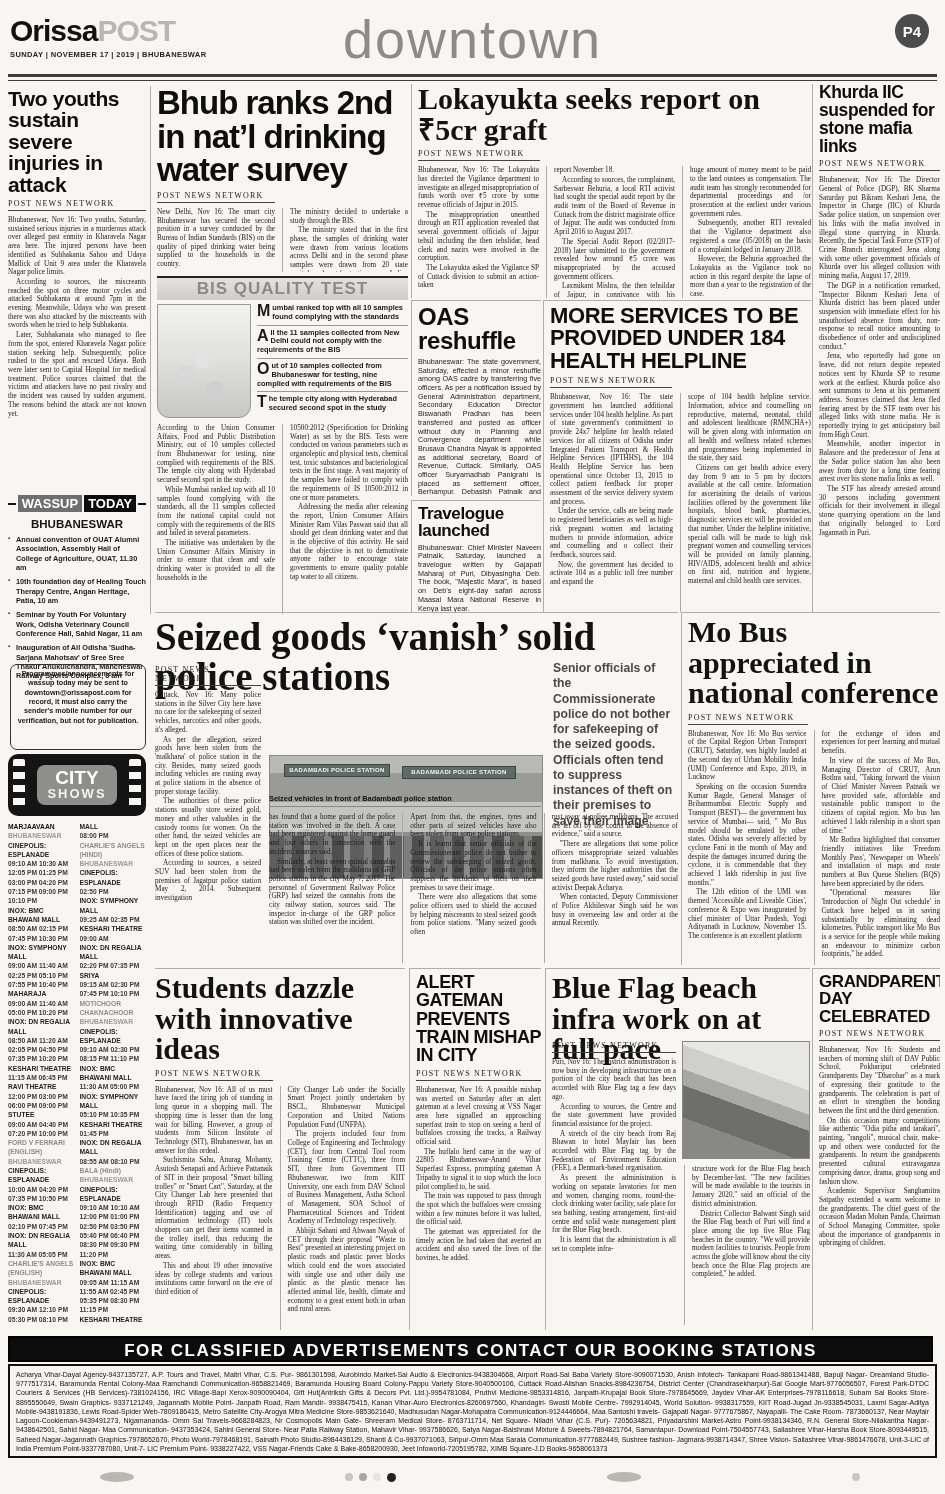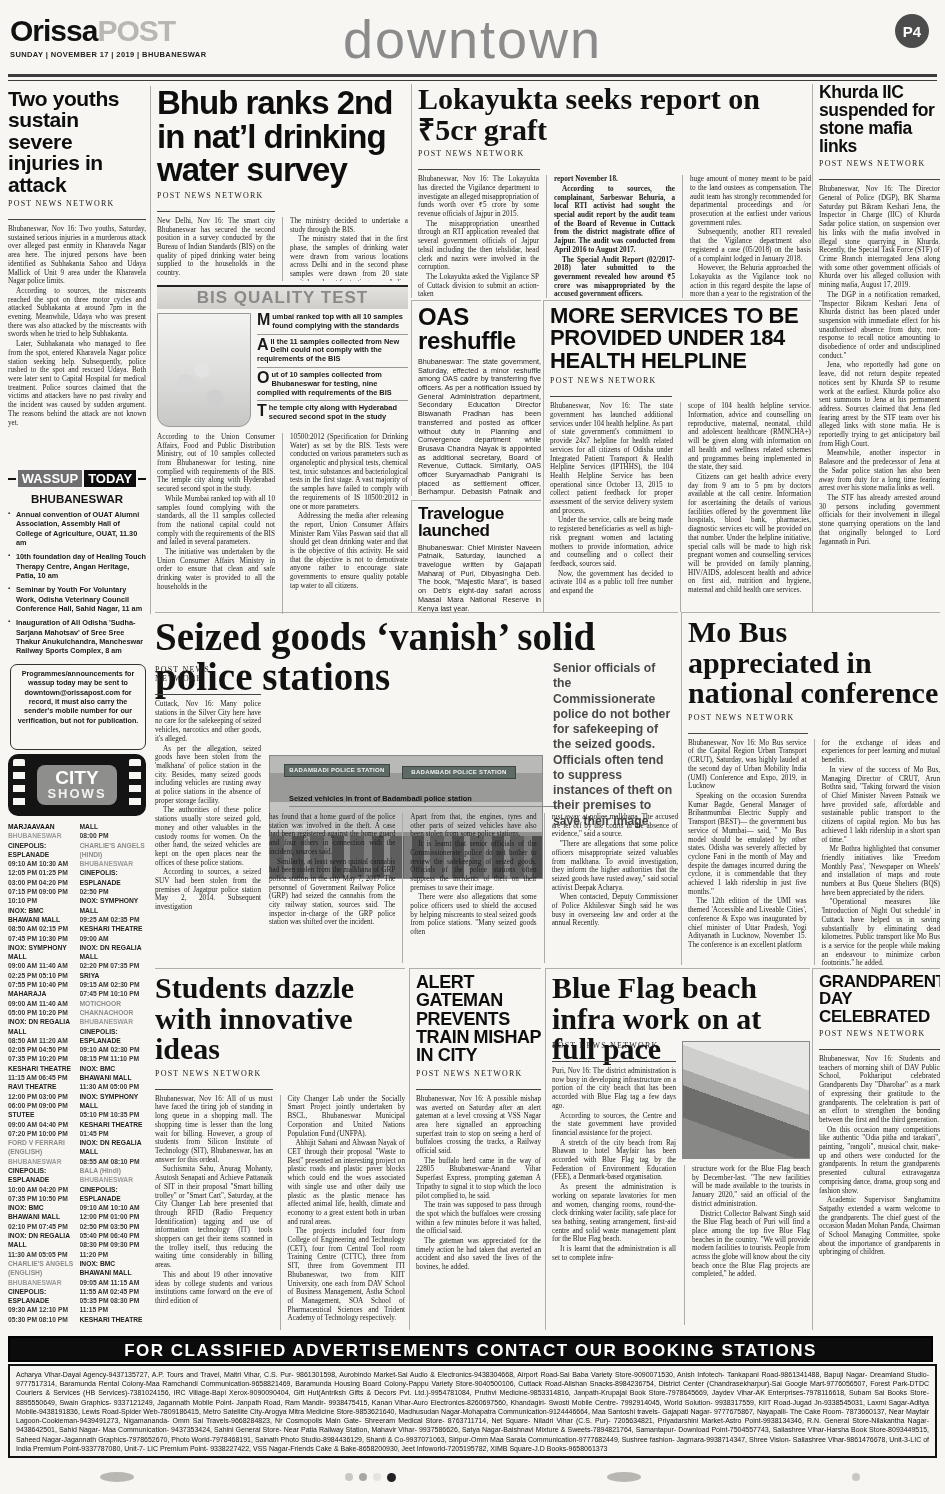--- a/index.html
+++ b/index.html
@@ -12,21 +12,21 @@
   .logo .lg2{color:#b9b7b4;}
   .dateline{font-family:"Liberation Sans",sans-serif;font-size:7.5px;font-weight:bold;color:#222;margin-top:4px;letter-spacing:.4px;}
   .section-title{font-family:"Liberation Sans",sans-serif;font-size:54px;color:#8b8b8b;letter-spacing:2px;text-align:center;line-height:1;}
   .page-badge{width:34px;height:34px;border-radius:50%;background:#4c4c4c;color:#fff;
      font-family:"Liberation Sans",sans-serif;font-weight:bold;font-size:15px;display:flex;align-items:center;justify-content:center;}
   .rule-double{border-top:3px solid #3c3c3c;border-bottom:1px solid #3c3c3c;height:3px;}
   
   .hl-serif{font-family:"Liberation Serif",serif;font-weight:bold;color:#121212;line-height:1.02;margin:0 0 4px 0;}
   .hl-sans{font-family:"Liberation Sans",sans-serif;font-weight:bold;color:#0e0e0e;line-height:1.02;letter-spacing:-.4px;margin:0 0 4px 0;}
   .byline{font-family:"Liberation Serif",serif;font-size:8px;letter-spacing:1.2px;color:#222;
-     border-bottom:1px solid #444;padding-bottom:11px;margin:2px 0 5px 0;}
+     border-bottom:1px solid #444;padding-bottom:2px;margin:2px 0 5px 0;}
   
   .body{font-size:7.2px;line-height:8.7px;text-align:justify;color:#1c1c1c;overflow:hidden;}
   .body p{margin:0 0 1px 0;text-indent:8px;}
   .body p:first-child{text-indent:0;}
   .cols{display:flex;gap:7px;}
   .cols>.c{flex:1;min-width:0;}
   .vl{border-left:1px solid #aaa;padding-left:7px;}
   .sec-l{border-left:1px solid #b0aeab;padding-left:6px;box-sizing:border-box;}
   .sec-t{border-top:1px solid #b0aeab;padding-top:4px;box-sizing:border-box;}
   
@@ -156,21 +156,21 @@
 
   <section class="abs sec-l" style="left:411px;top:84px;width:400px;height:214px;overflow:hidden;">
     <h2 class="hl-serif" style="font-size:30px;">Lokayukta seeks report on ₹5cr graft</h2>
     <div class="byline" style="width:122px;">POST NEWS NETWORK</div>
     <div class="cols">
       <div class="c body" style="height:158px;">
           <p>Bhubaneswar, Nov 16: The Lokayukta has directed the Vigilance department to investigate an alleged misappropriation of funds worth over ₹5 crore by some revenue officials of Jajpur in 2015.</p>
           <p>The misappropriation unearthed through an RTI application revealed that several government officials of Jajpur tehsil including the then tehslidar, head clerk and nazirs were involved in the corruption.</p>
           <p>The Lokayukta asked the Vigilance SP of Cuttack division to submit an action-taken</p>
         </div>
-      <div class="c body vl" style="height:158px;font-weight:bold;">
+      <div class="c body vl" style="height:158px;">
           <p>report November 18.</p>
           <p>According to sources, the complainant, Sarbeswar Behuria, a local RTI activist had sought the special audit report by the audit team of the Board of Revenue in Cuttack from the district magistrate office of Jajpur. The audit was conducted from April 2016 to August 2017.</p>
           <p>The Special Audit Report (02/2017-2018) later submitted to the government revealed how around ₹5 crore was misappropriated by the accused government officers.</p>
           <p>Laxmikant Mishra, the then tehsildar of Jajpur, in connivance with his subordinates transferred</p>
         </div>
       <div class="c body vl" style="height:158px;">
           <p>huge amount of money meant to be paid to the land oustees as compensation. The audit team has strongly recommended for departmental proceedings and /or prosecution at the earliest under various government rules.</p>
           <p>Subsequently, another RTI revealed that the Vigilance department also registered a case (05/2018) on the basis of a complaint lodged in January 2018.</p>
           <p>However, the Behuria approached the Lokayukta as the Vigilance took no action in this regard despite the lapse of more than a year to the registration of the case.</p>
         </div>
@@ -229,21 +229,21 @@
           <p>The authorities of these police stations usually store seized gold, money and other valuables in the custody rooms for women. On the other hand, the seized vehicles are kept on the open places near the offices of these police stations.</p>
           <p>According to sources, a seized SUV had been stolen from the premises of Jagatpur police station May 2, 2014. Subsequent investigation</p>
         </div>
     </div>
     <div class="abs photo-police" style="left:114px;top:54px;width:272px;height:122px;">
       <div class="sign" style="left:14px;top:8px;width:96px;">BADAMBADI POLICE STATION</div>
       <div class="sign" style="right:26px;top:10px;width:104px;">BADAMBADI POLICE STATION</div>
       <div class="bikes"></div>
       <div class="watermark">kalingatv.com</div>
     </div>
-    <div class="abs" style="left:114px;top:179px;width:272px;margin-left:20px;">
+    <div class="abs" style="left:114px;top:179px;width:272px;">
       <div class="caption">Seized vehicles in front of Badambadi police station</div>
     </div>
     <div class="abs pull" style="left:398px;top:48px;width:122px;">Senior officials of the Commissionerate police do not bother for safekeeping of the seized goods. Officials often tend to suppress instances of theft on their premises to save their image</div>
     <div class="abs" style="left:114px;top:200px;width:409px;">
       <div class="cols">
         <div class="c body" style="height:150px;">
             <p>has found that a home guard of the police station was involved in the theft. A case had been registered against the home guard and four others in connection with the incident, sources said.</p>
             <p>Similarly, at least seven quintal cannabis had been stolen from the malkhana of GRP police station in the city May 7, 2017. The personnel of Government Railway Police (GRP) had seized the cannabis from the city railway station, sources said. The inspector in-charge of the GRP police station was shifted over the incident.</p>
           </div>
         <div class="c body vl" style="height:150px;">
@@ -282,22 +282,22 @@
     <h2 class="hl-serif" style="font-size:30px;">Students dazzle with innovative ideas</h2>
     <div class="byline" style="width:118px;">POST NEWS NETWORK</div>
     <div class="cols">
       <div class="c body" style="height:268px;">
           <p>Bhubaneswar, Nov 16: All of us must have faced the tiring job of standing in long queue in a shopping mall. The shopping time is lesser than the long wait for billing. However, a group of students from Silicon Institute of Technology (SIT), Bhubaneswar, has an answer for this ordeal.</p>
           <p>Suchismita Sahu, Anurag Mohanty, Asutosh Senapati and Achieve Pattanaik of SIT in their proposal "Smart billing trolley" or "Smart Cart", Saturday, at the City Changer Lab here presented that through RFID (Radio Frequency Identification) tagging and use of information technology (IT) tools shoppers can get their items scanned in the trolley itself, thus reducing the waiting time considerably in billing areas.</p>
           <p>This and about 19 other innovative ideas by college students and various institutions came forward on the eve of third edition of</p>
         </div>
       <div class="c body vl" style="height:268px;">
           <p>City Changer Lab under the Socially Smart Project jointly undertaken by BSCL, Bhubaneswar Municipal Corporation and United Nations Population Fund (UNFPA).</p>
+          <p>The projects included four from College of Engineering and Technology (CET), four from Central Tool room Training Centre (CTTC), three from SIT, three from Government ITI Bhubaneswar, two from KIIT University, one each from DAV School of Business Management, Astha School of Management, SOA School of Pharmaceutical Sciences and Trident Academy of Technology respectively.</p>
           <p>Abhijit Sahani and Ahwaan Nayak of CET through their proposal "Waste to Best" presented an interesting project on plastic roads and plastic paver blocks which could end the woes associated with single use and other daily use plastic as the plastic menace has affected animal life, health, climate and economy to a great extent both in urban and rural areas.</p>
-          <p>The projects included four from College of Engineering and Technology (CET), four from Central Tool room Training Centre (CTTC), three from SIT, three from Government ITI Bhubaneswar, two from KIIT University, one each from DAV School of Business Management, Astha School of Management, SOA School of Pharmaceutical Sciences and Trident Academy of Technology respectively.</p>
         </div>
     </div>
   </section>
 
   <section class="abs sec-l sec-t" style="left:409px;top:968px;width:132px;height:362px;overflow:hidden;">
     <h2 class="hl-sans" style="font-size:18px;">ALERT GATEMAN PREVENTS TRAIN MISHAP IN CITY</h2>
     <div class="byline">POST NEWS NETWORK</div>
     <div class="body" style="height:278px;">
         <p>Bhubaneswar, Nov 16: A possible mishap was averted on Saturday after an alert gateman at a level crossing at VSS Nagar area here signalled an approaching superfast train to stop on seeing a herd of buffaloes crossing the tracks, a Railway official said.</p>
         <p>The buffalo herd came in the way of 22805 Bhubaneswar-Anand Vihar Superfast Express, prompting gateman A Tripathy to signal it to stop which the loco pilot complied to, he said.</p>
@@ -328,21 +328,21 @@
   <section class="abs sec-l sec-t" style="left:812px;top:968px;width:128px;height:362px;overflow:hidden;">
     <h2 class="hl-sans" style="font-size:17px;">GRANDPARENTS’ DAY CELEBRATED</h2>
     <div class="byline">POST NEWS NETWORK</div>
     <div class="body" style="height:288px;">
         <p>Bhubaneswar, Nov 16: Students and teachers of morning shift of DAV Public School, Pokhariput celebrated Grandparents Day "Dharohar" as a mark of expressing their gratitude to the grandparents. The celebration is part of an effort to strengthen the bonding between the first and the third generation.</p>
         <p>On this occasion many competitions like authentic "Odia pitha and tarakari", painting, "rangoli", musical chair, make-up and others were conducted for the grandparents. In return the grandparents presented cultural extravaganza comprising dance, drama, group song and fashion show.</p>
         <p>Academic Supervisor Sanghamitra Satpathy extended a warm welcome to the grandparents. The chief guest of the occasion Madan Mohan Panda, Chairman of School Managing Committee, spoke about the importance of grandparents in upbringing of children.</p>
       </div>
   </section>
 
-  <aside class="abs" style="left:8px;top:470px;width:138px;height:212px;overflow:hidden;">
+  <aside class="abs" style="left:8px;top:495px;width:138px;height:212px;overflow:hidden;">
     <div class="wassup-head">
       <div class="ln"></div>
       <span class="wbox1">WASSUP</span>
       <span class="wbox2">TODAY</span>
       <div class="ln"></div>
     </div>
     <div class="wassup-city">BHUBANESWAR</div>
     <div class="wassup-items">
         <div>Annual convention of OUAT Alumni Association, Assembly Hall of College of Agriculture, OUAT, 11.30 am</div>
         <div>10th foundation day of Healing Touch Therapy Centre, Angan Heritage, Patia, 10 am</div>

